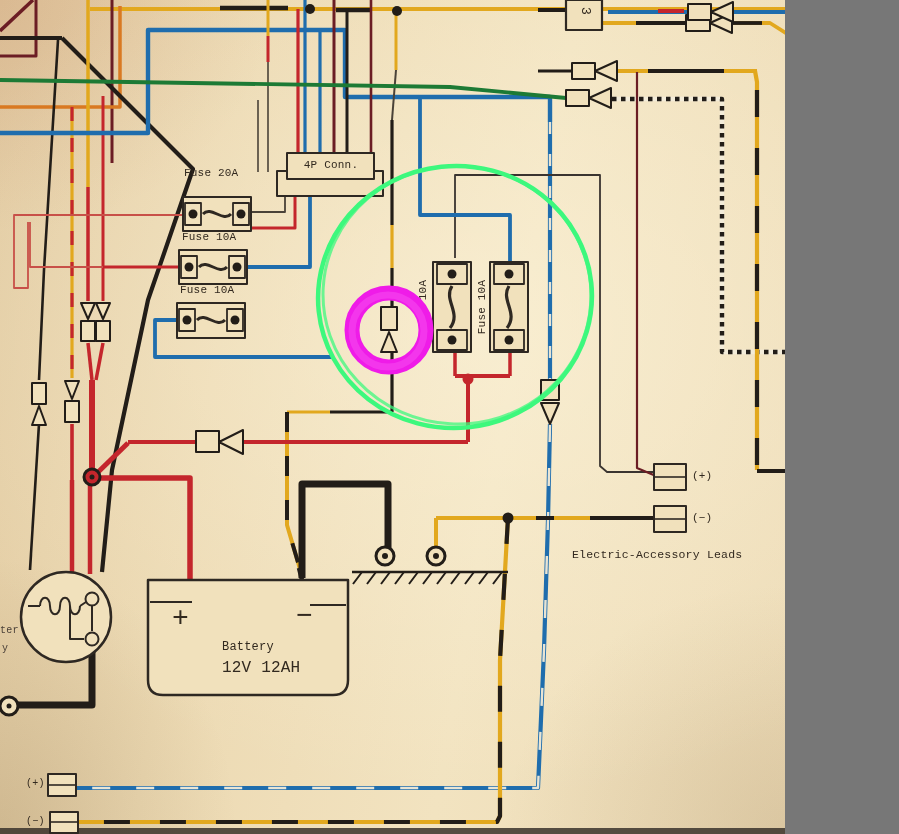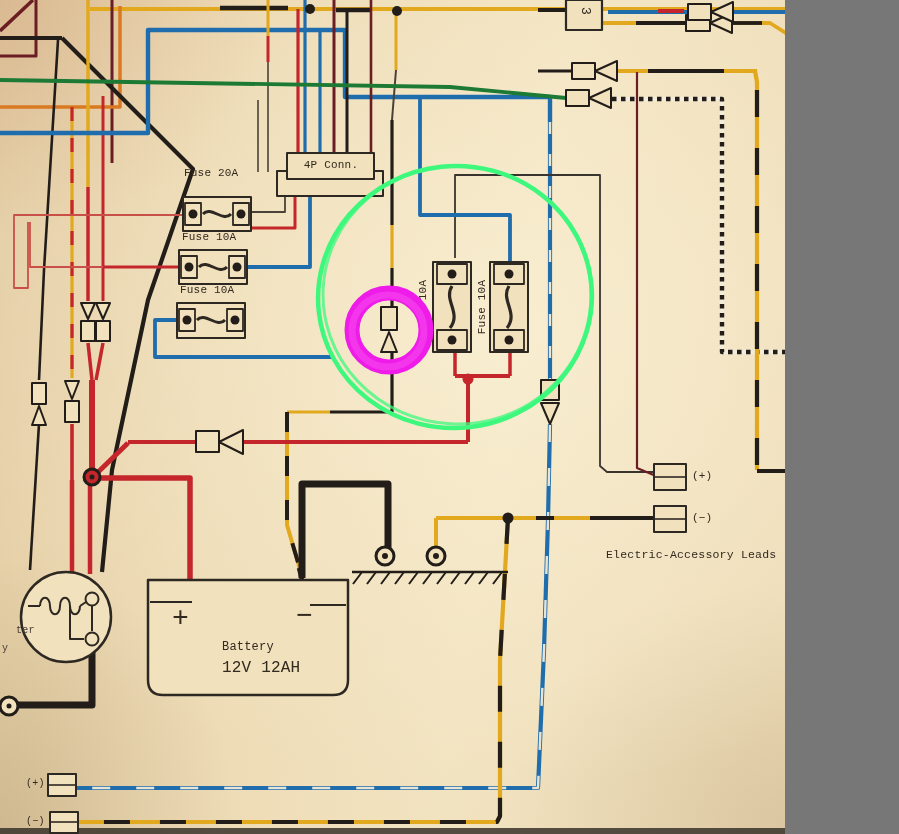--- a/index.html
+++ b/index.html
@@ -337,27 +337,27 @@
     </div>
 <div class="lbl" style="left:184px;top:167px">Fuse 20A</div>
 <div class="lbl" style="left:182px;top:231px">Fuse 10A</div>
 <div class="lbl" style="left:180px;top:284px">Fuse 10A</div>
 <div class="lbl rot-ccw" style="left:396px;top:300px;width:56px;height:14px">Fuse 10A</div>
 <div class="lbl rot-ccw" style="left:455px;top:300px;width:56px;height:14px">Fuse 10A</div>
 <div class="lbl big" style="left:172px;top:604px">+</div>
 <div class="lbl big" style="left:296px;top:602px">−</div>
 <div class="lbl" style="left:222px;top:641px;font-size:12px">Battery</div>
 <div class="lbl" style="left:222px;top:660px;font-size:16px">12V 12AH</div>
-<div class="lbl" style="left:606px;top:549px;font-size:11.5px">Electric-Accessory Leads</div>
+<div class="lbl" style="left:572px;top:549px;font-size:11.5px">Electric-Accessory Leads</div>
 <div class="lbl" style="left:692px;top:470px">(+)</div>
 <div class="lbl" style="left:692px;top:512px">(−)</div>
 <div class="lbl small" style="left:26px;top:778px">(+)</div>
 <div class="lbl small" style="left:26px;top:816px">(−)</div>
 <div class="lbl rot-cw" style="left:576px;top:7px;width:16px;height:16px;font-size:13px">3</div>
-<div class="lbl small" style="left:16px;top:625px;color:#4a4038">ter</div>
+<div class="lbl small" style="left:0px;top:625px;color:#4a4038">ter</div>
 <div class="lbl small" style="left:2px;top:643px;color:#4a4038">y</div>
 
 <svg width="899" height="834" viewBox="0 0 899 834" style="pointer-events:none">
   <g fill="none">
     <ellipse cx="455" cy="297" rx="137" ry="131" transform="rotate(-6 455 297)" stroke="#3df87d" stroke-width="4.5"></ellipse>
     <ellipse cx="457" cy="295" rx="134" ry="129" transform="rotate(3 457 295)" stroke="#3df87d" stroke-width="3" opacity="0.75"></ellipse>
     <circle cx="389" cy="330" r="37" stroke="#ef1be8" stroke-width="15"></circle>
     <circle cx="388" cy="331" r="36" stroke="#f549ee" stroke-width="7" opacity="0.6"></circle>
   </g>
 </svg>

